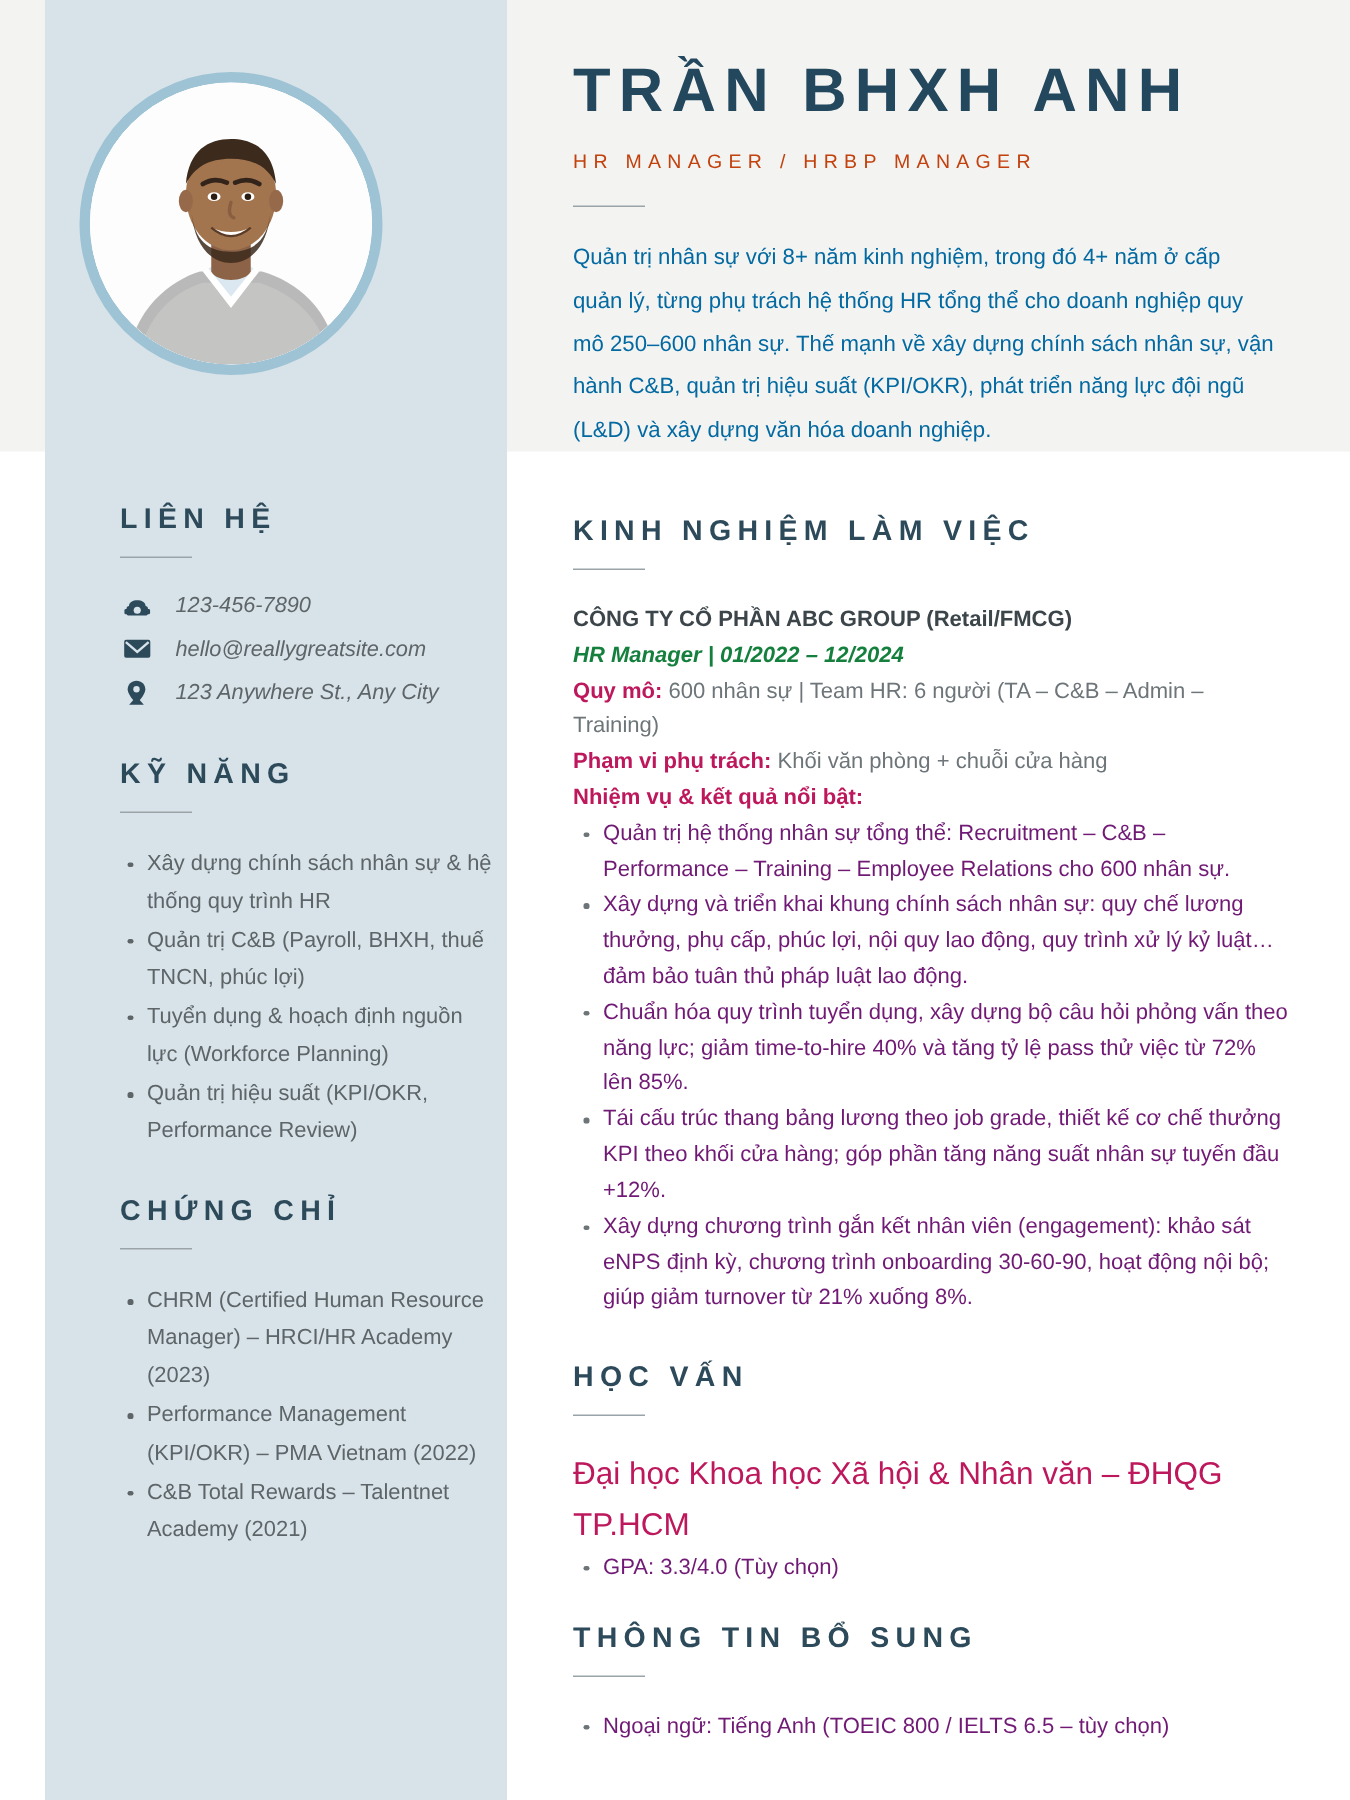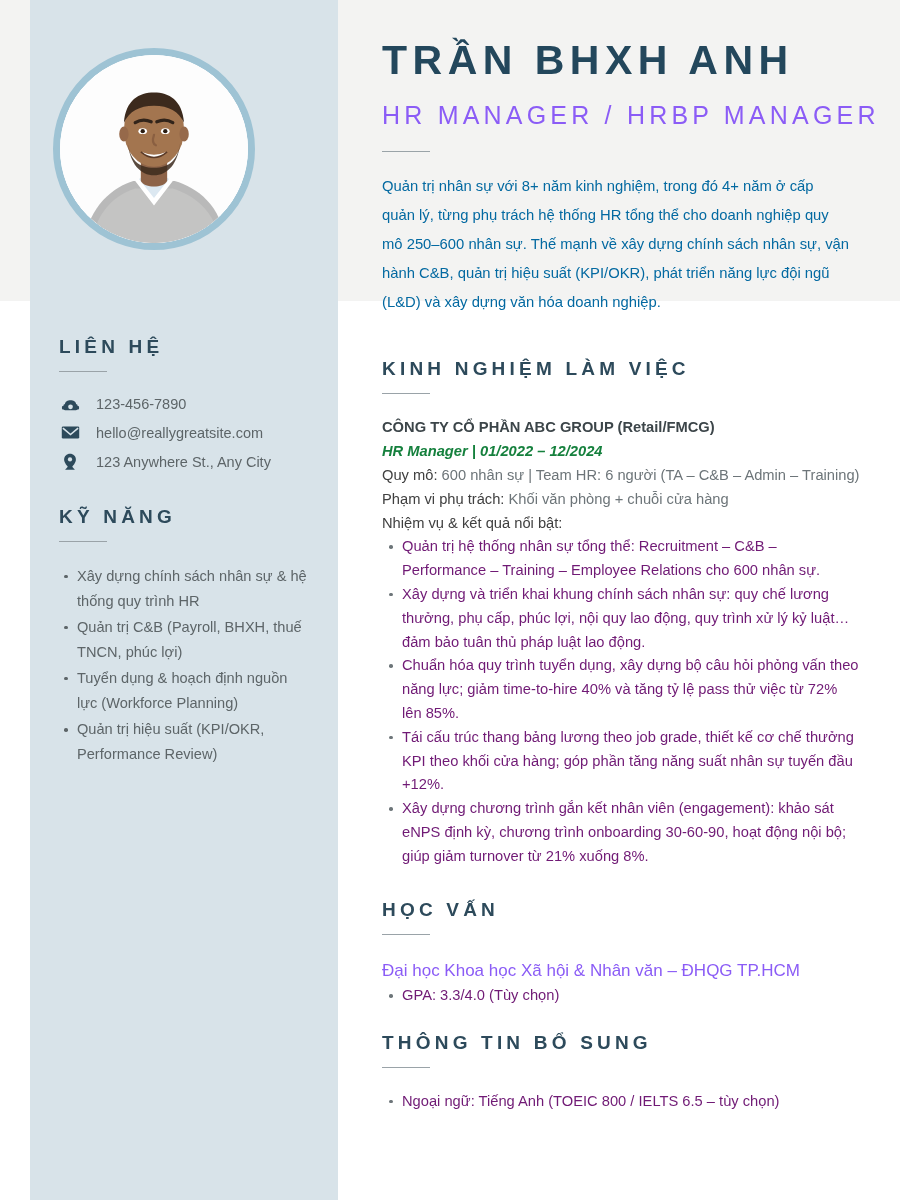--- a/index.html
+++ b/index.html
@@ -70,21 +70,21 @@
     inset: 0;
     border-radius: 50%;
     overflow: hidden;
     background: #ffffff;
   }
   .photo-svg { display: block; width: 100%; height: 100%; }
 
   
   .side-content {
     position: absolute;
-    left: 59px;
+    left: 80px;
     top: 336px;
     width: 252px;
   }
   .side-section { margin-bottom: 30px; }
   .side-section.first { margin-bottom: 34px; }
 
   .sec-title {
     color: #2d4a5b;
     font-size: 19px;
     font-weight: bold;
@@ -93,21 +93,21 @@
     margin: 0 0 12px 0;
     text-transform: uppercase;
   }
   .sec-rule {
     width: 48px;
     height: 1px;
     background: #9aa3a8;
     margin: 0 0 22px 0;
   }
 
-  .contact-list { margin: 0; padding: 0; list-style: none; }
+  .contact-list { margin: 0; padding: 0; list-style: none; font-style: italic; }
   .contact-row {
     display: flex;
     align-items: center;
     margin-bottom: 9px;
     color: #5d6568;
     font-size: 14.5px;
   }
   .contact-icon {
     width: 22px;
     height: 20px;
@@ -156,22 +156,22 @@
     padding-top: 38px;
     color: #23475c;
     font-size: 41px;
     font-weight: bold;
     letter-spacing: 5.5px;
     line-height: 1.08;
     white-space: nowrap;
   }
   .role {
     margin: 18px 0 0 0;
-    color: #8b5cf6;
-    font-size: 25px;
+    color: #c2410c;
+    font-size: 13px;
     font-weight: normal;
     letter-spacing: 4.2px;
     line-height: 1.2;
     white-space: nowrap;
   }
   .name-rule {
     width: 48px;
     height: 1px;
     background: #9aa3a8;
     margin: 21px 0 20px 0;
@@ -201,21 +201,21 @@
     font-weight: bold;
     font-style: italic;
     line-height: 1.62;
   }
   .exp-line {
     margin: 0;
     color: #6d7579;
     font-size: 14.7px;
     line-height: 1.62;
   }
-  .exp-line b { color: #404040; font-weight: normal; }
+  .exp-line b { color: #be185d; font-weight: bold; }
 
   ul.main-bullets {
     margin: 0;
     padding: 0 0 0 20px;
     list-style: none;
   }
   ul.main-bullets li {
     position: relative;
     color: #701a75;
     font-size: 14.7px;
@@ -227,22 +227,22 @@
     left: -13px;
     top: 10px;
     width: 3.5px;
     height: 3.5px;
     border-radius: 50%;
     background: #6d7579;
   }
 
   .edu-line {
     margin: 0;
-    color: #8b5cf6;
-    font-size: 17px;
+    color: #be185d;
+    font-size: 21px;
     line-height: 1.62;
   }
   .gap-md { height: 20px; }
   .gap-lg { height: 26px; }
 </style>
 </head>
 <body>
 
 <div class="page">
 
@@ -333,20 +333,29 @@
       <h2 class="sec-title">KỸ NĂNG</h2>
       <div class="sec-rule"></div>
       <ul class="bullets">
         <li>Xây dựng chính sách nhân sự &amp; hệ thống quy trình HR</li>
         <li>Quản trị C&amp;B (Payroll, BHXH, thuế TNCN, phúc lợi)</li>
         <li>Tuyển dụng &amp; hoạch định nguồn lực (Workforce Planning)</li>
         <li>Quản trị hiệu suất (KPI/OKR, Performance Review)</li>
       </ul>
     </div>
 
+    <div class="side-section">
+      <h2 class="sec-title">CHỨNG CHỈ</h2>
+      <div class="sec-rule"></div>
+      <ul class="bullets">
+        <li>CHRM (Certified Human Resource Manager) – HRCI/HR Academy (2023)</li>
+        <li>Performance Management (KPI/OKR) – PMA Vietnam (2022)</li>
+        <li>C&amp;B Total Rewards – Talentnet Academy (2021)</li>
+      </ul>
+    </div>
 
   </div>
 
   <div class="main">
 
     <h1 class="name">TRẦN BHXH ANH</h1>
     <div class="role">HR MANAGER / HRBP MANAGER</div>
     <div class="name-rule"></div>
     <p class="summary">Quản trị nhân sự với 8+ năm kinh nghiệm, trong đó 4+ năm ở cấp quản lý, từng phụ trách hệ thống HR tổng thể cho doanh nghiệp quy mô 250–600 nhân sự. Thế mạnh về xây dựng chính sách nhân sự, vận hành C&amp;B, quản trị hiệu suất (KPI/OKR), phát triển năng lực đội ngũ (L&amp;D) và xây dựng văn hóa doanh nghiệp.</p>
 

